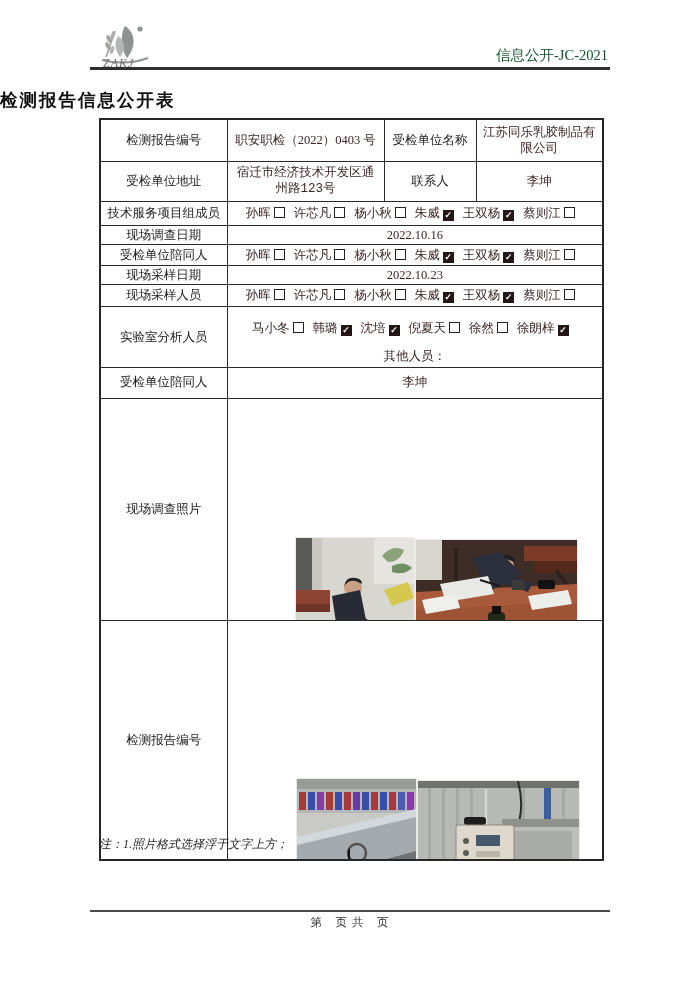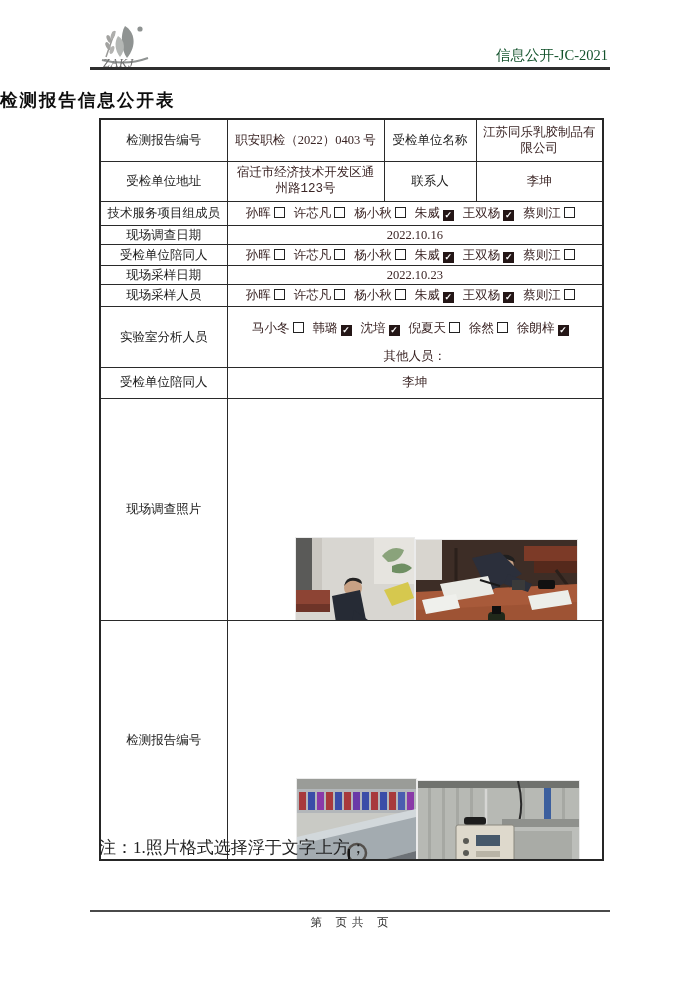--- a/index.html
+++ b/index.html
@@ -32,21 +32,21 @@
       vertical-align:-1px;box-sizing:border-box;background:#fff;}
   .cb.checked{background:#241616;border-color:#241616;color:#fff;font-size:9px;
               line-height:9px;text-align:center;font-weight:bold;}
   .member-line{margin:12px 0;}
   .other-line{margin:1px 0;color:#3a2424;}
   td.photo-cell{padding:0;}
   .photos-box{position:relative;width:100%;height:100%;}
   .photo{position:absolute;box-shadow:0 0 0 1px rgba(0,0,0,0.08);}
   .photo svg{display:block;width:100%;height:100%;}
   
-  .note{position:absolute;left:99px;top:836px;font-size:17px;color:#222;}
+  .note{position:absolute;left:99px;top:836px;font-size:12px;color:#222;font-style:italic;}
   .footer-rule{position:absolute;left:90px;top:910px;width:520px;height:1.5px;background:#4a4a4a;}
   .footer-text{position:absolute;left:0;top:915px;width:100%;text-align:center;
                font-size:11.5px;color:#333;letter-spacing:1px;}
 </style>
 </head>
 <body>
 
 <div class="page">
 
   <div class="logo-wrap">

